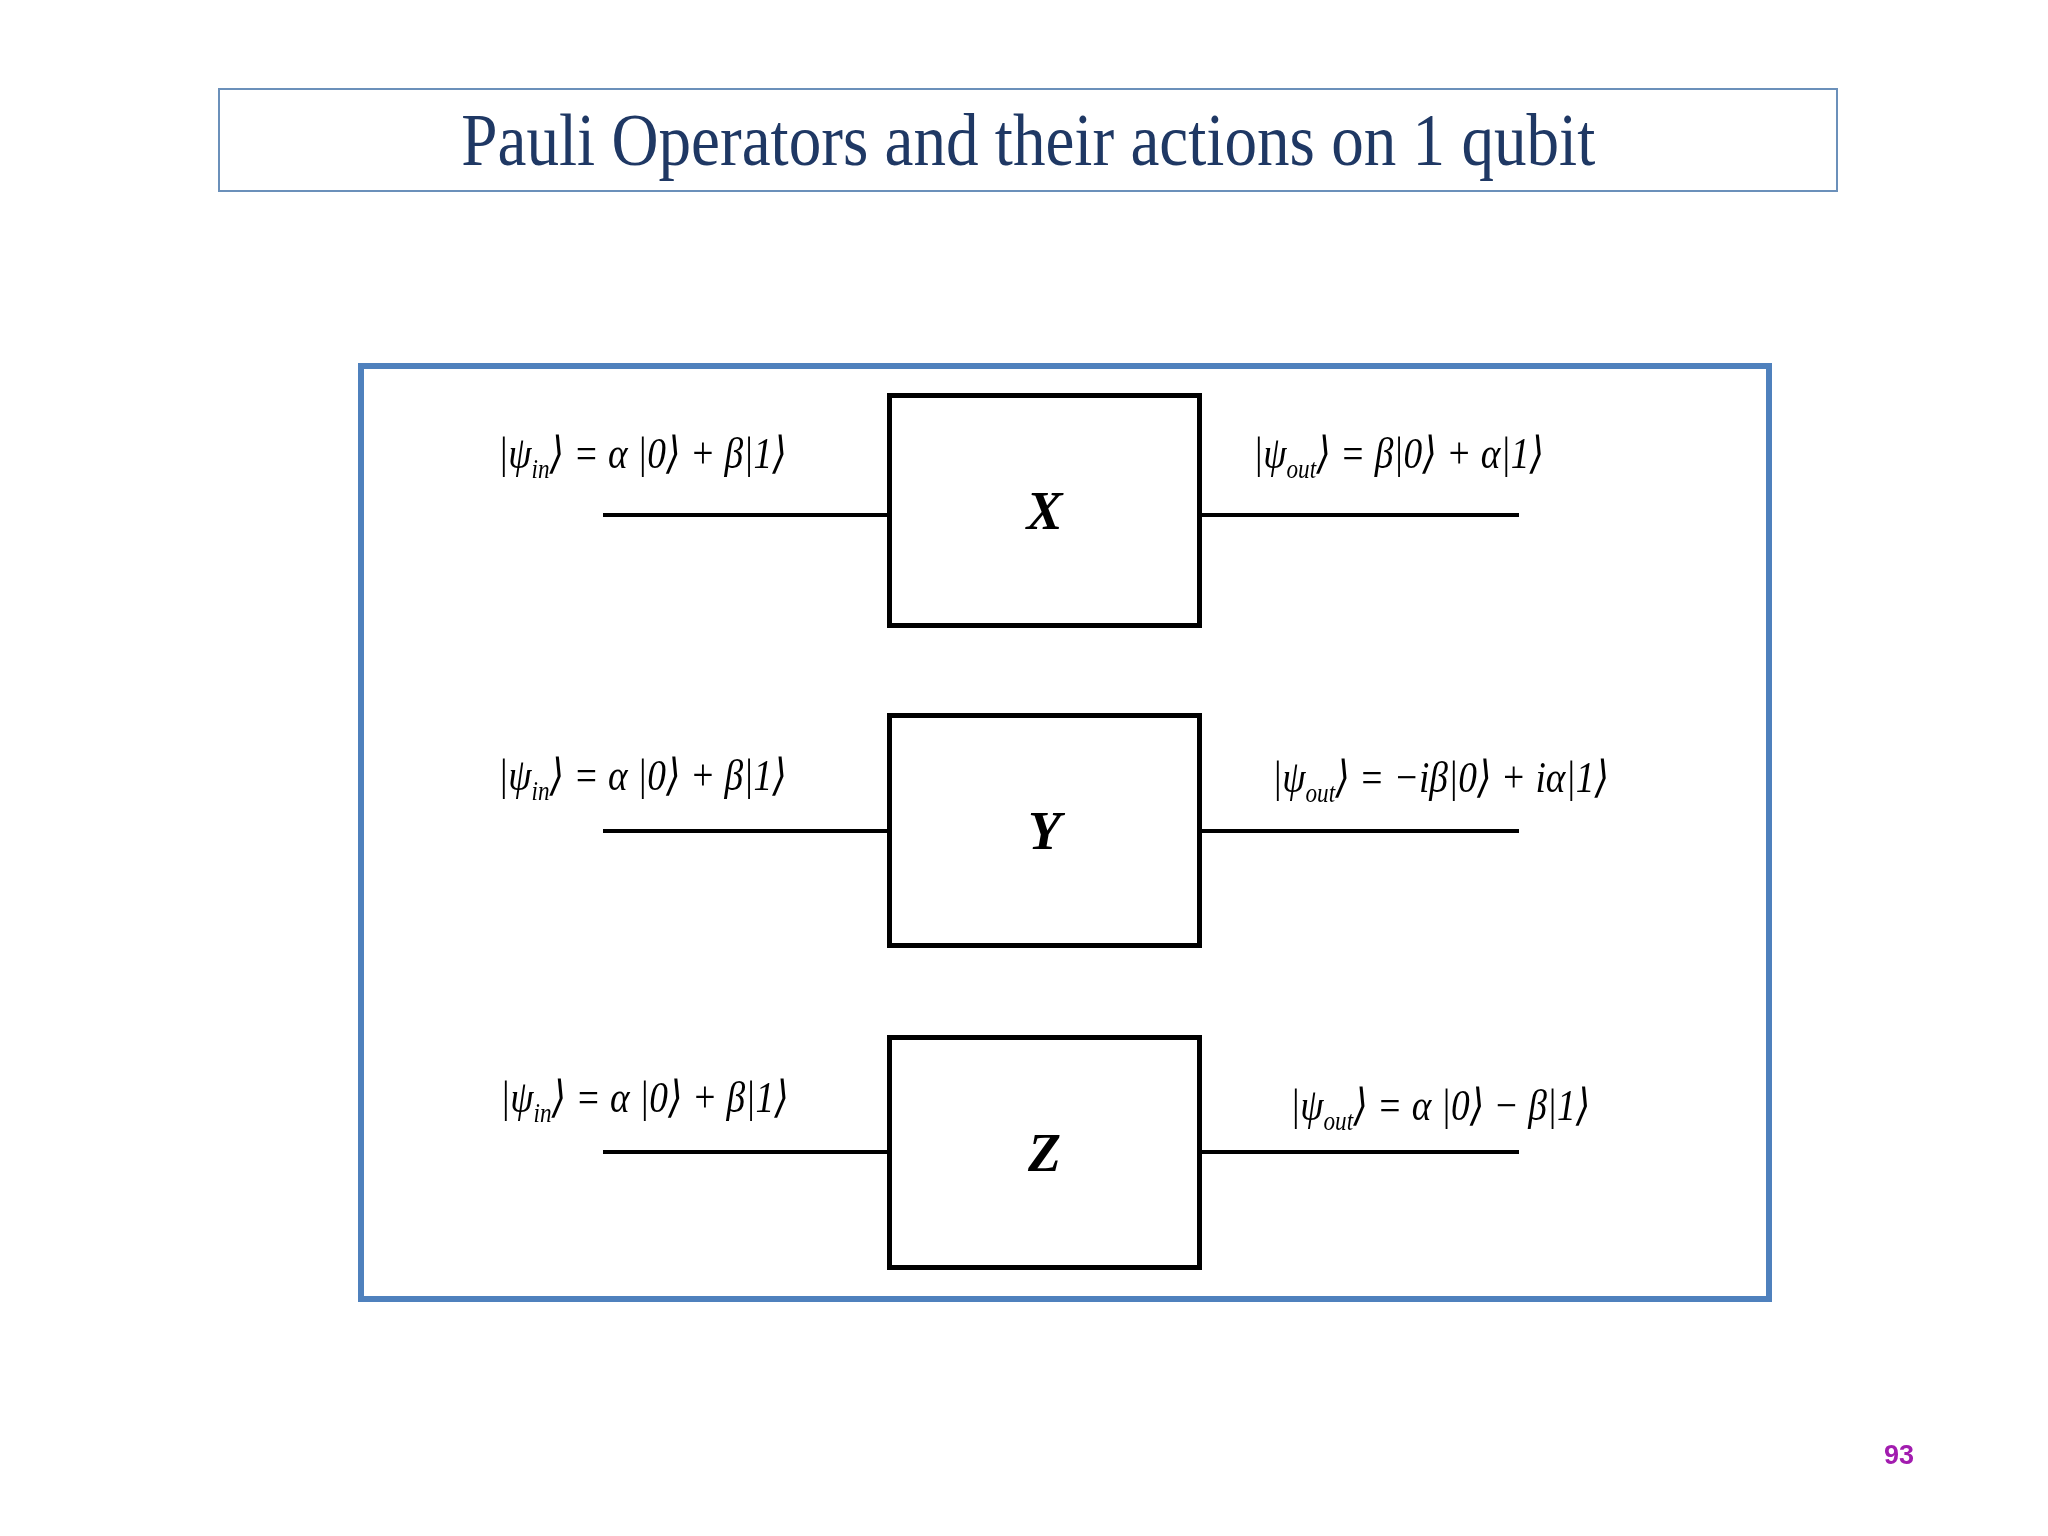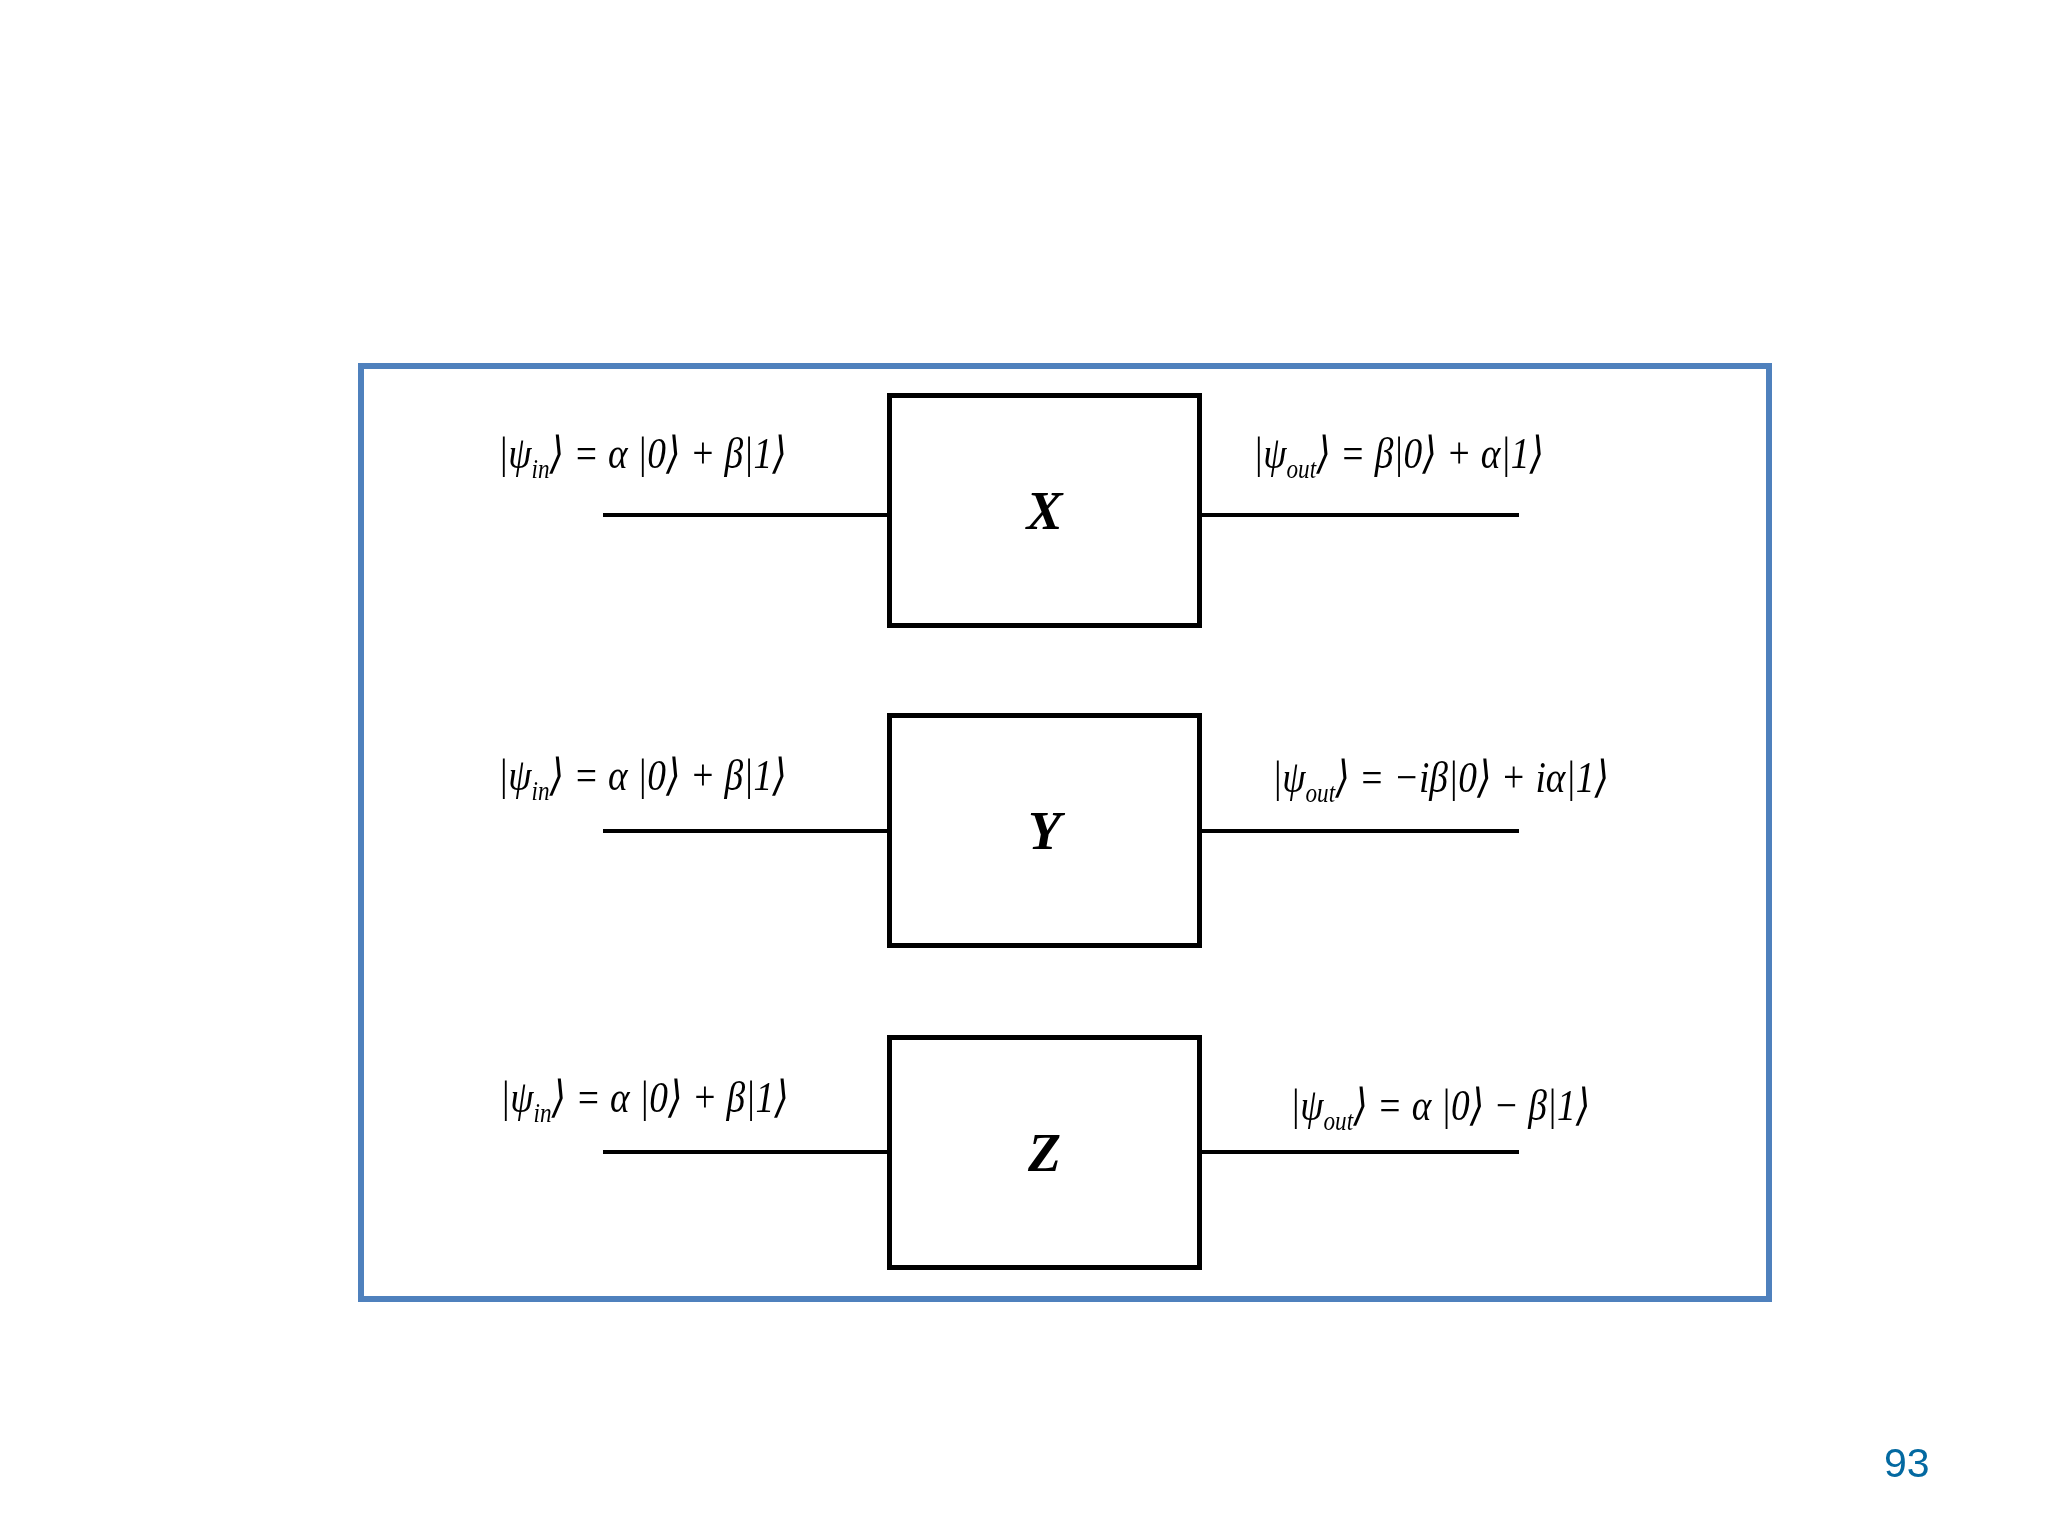--- a/index.html
+++ b/index.html
@@ -97,29 +97,33 @@
   #eq-in-y  { left: 498px;  top: 748px; }
   #eq-out-y { left: 1272px; top: 750px; }
   #eq-in-z  { left: 500px;  top: 1070px; }
   #eq-out-z { left: 1290px; top: 1078px; }
 
   
   #page-number {
     position: absolute;
     left: 1884px; top: 1440px;
     font-family: "Liberation Sans", "DejaVu Sans", sans-serif;
-    font-size: 41px;
-    color: #0369a1;
+    font-size: 27px;
+    color: #a21caf;
+    font-weight: bold;
   }
 </style>
 </head>
 <body>
 
 <div id="slide">
 
+  <div id="title-box">
+    <span id="title-text">Pauli Operators and their actions on 1 qubit</span>
+  </div>
 
   <div id="diagram-panel"></div>
 
   <span class="equation" id="eq-in-x"><span>|ψ</span><sub>in</sub><span>⟩ = α |0⟩ + β|1⟩</span></span>
   <div class="wire" id="wire-in-x"></div>
   <div class="gate-box" id="gate-x">
     <span class="gate-label">X</span>
   </div>
   <div class="wire" id="wire-out-x"></div>
   <span class="equation" id="eq-out-x"><span>|ψ</span><sub>out</sub><span>⟩ = β|0⟩ + α|1⟩</span></span>

